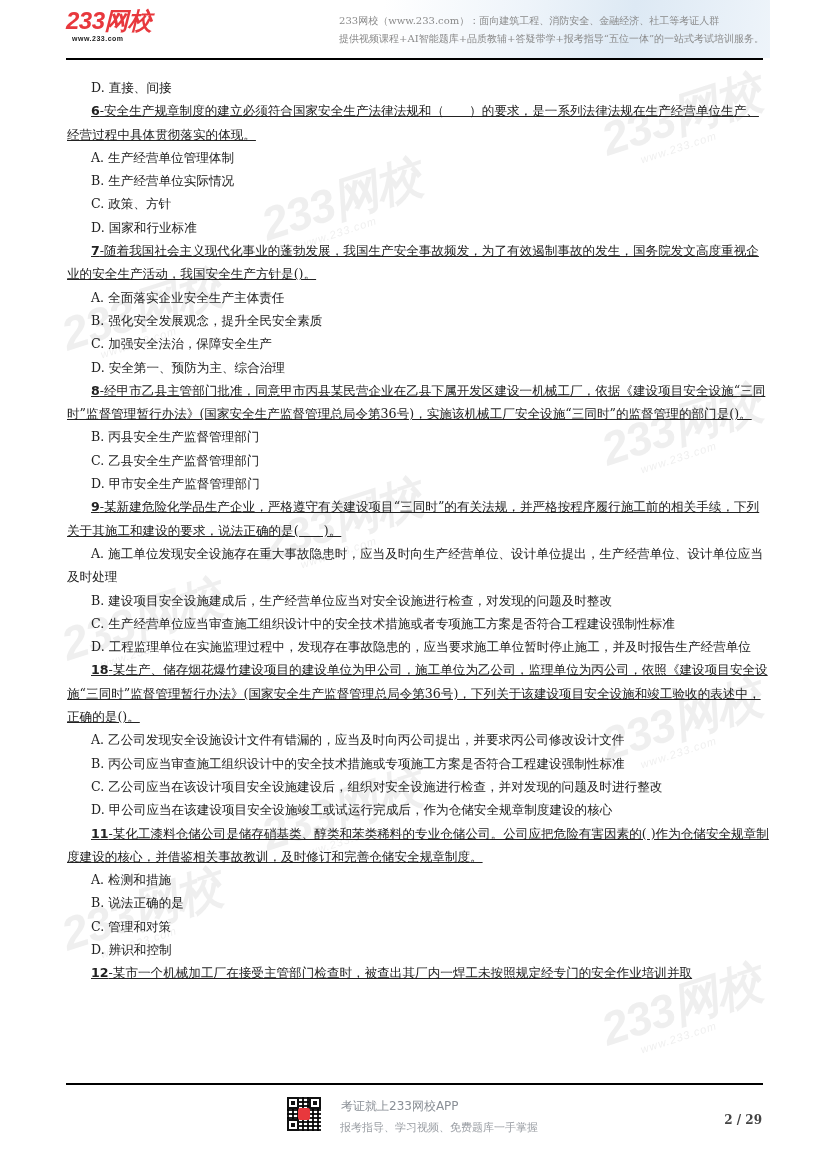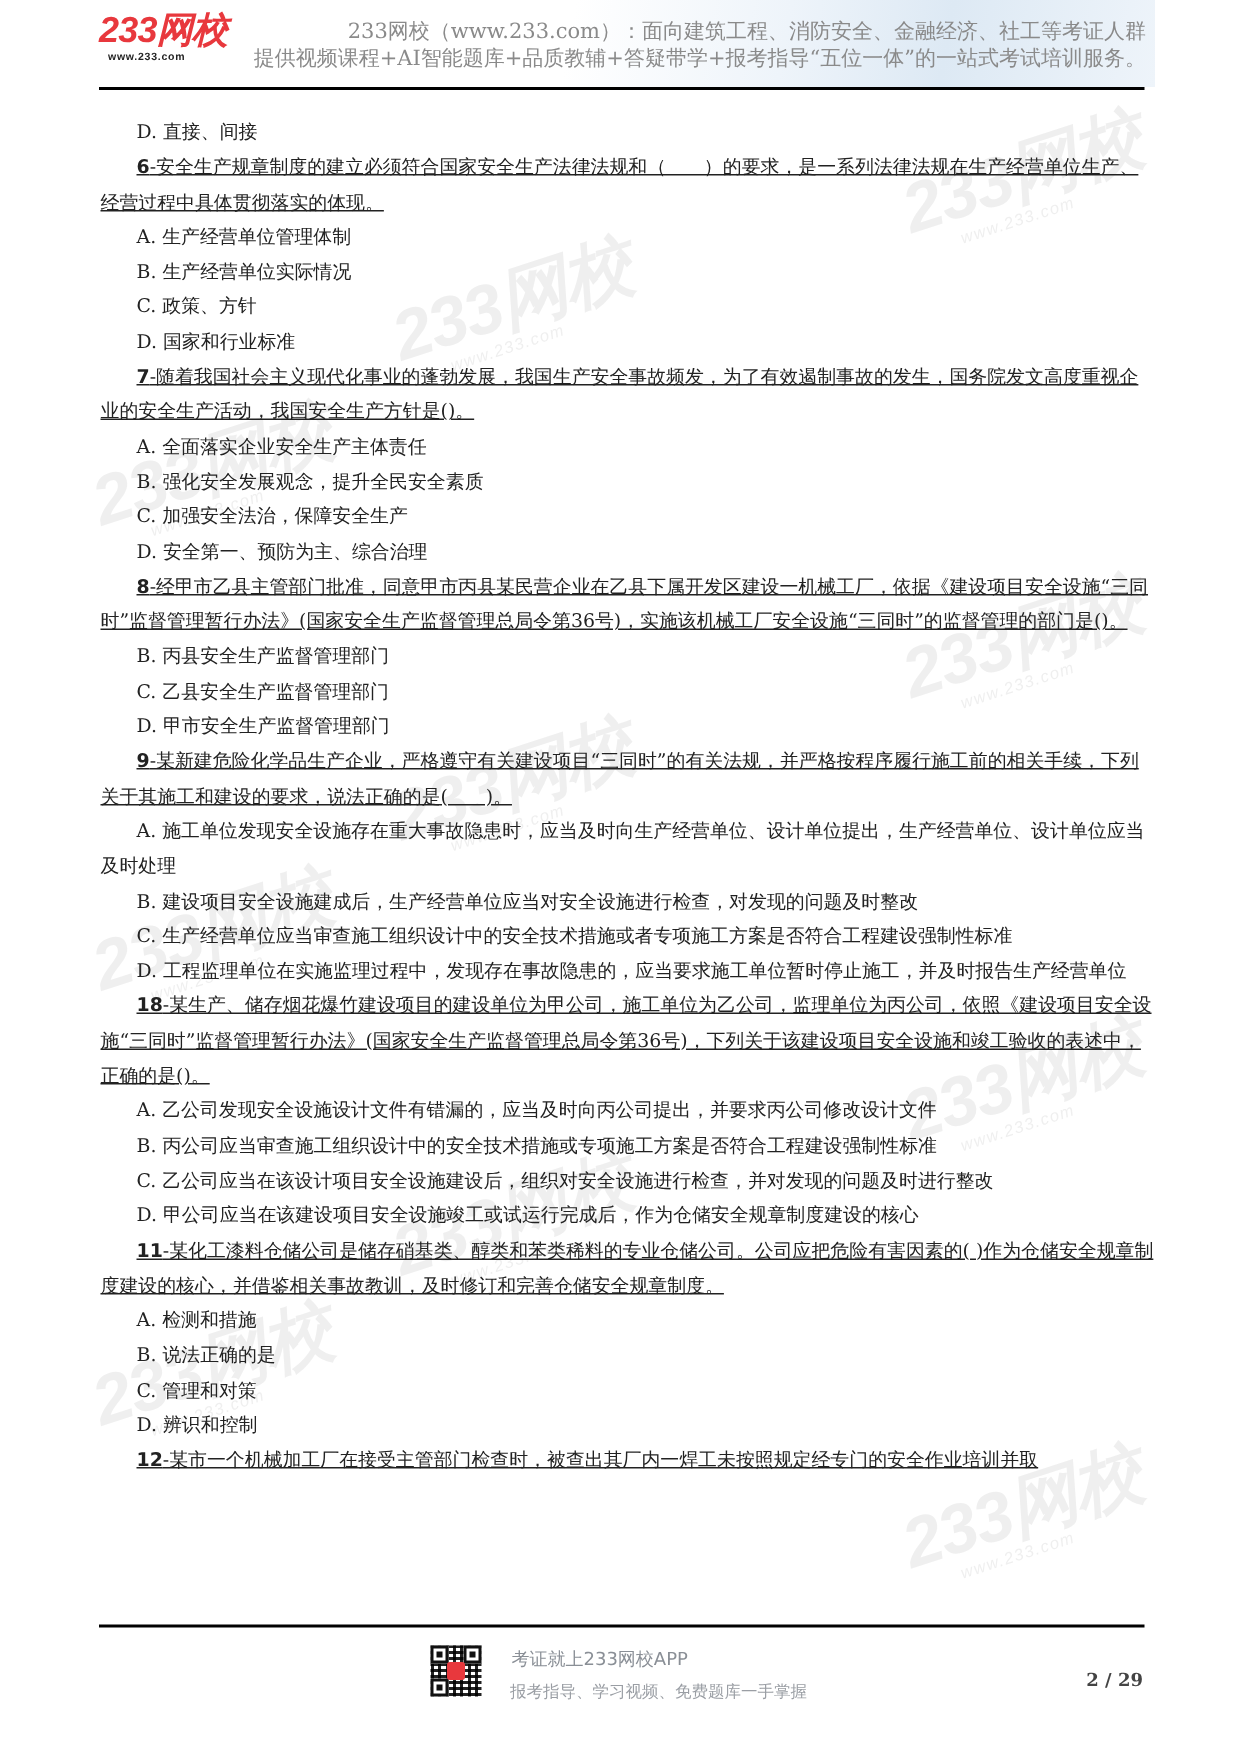--- a/index.html
+++ b/index.html
@@ -17,22 +17,22 @@
   }
   .logo-main {
     font-family: "Liberation Sans", sans-serif; font-weight: bold; font-style: italic;
     color: #e8383d; font-size: 24px; line-height: 26px; letter-spacing: -0.5px;
   }
   .logo-sub {
     font-family: "Liberation Sans", sans-serif; font-weight: bold;
     color: #222; font-size: 7px; line-height: 9px; margin-left: 6px; letter-spacing: 0.5px;
   }
   .header-text {
-    position: absolute; right: 66px; top: 12px; text-align: right;
-    font-size: 14px; line-height: 18px; color: #8a8a8a;
+    position: absolute; right: 66px; top: 12px; 
+    font-size: 10px; line-height: 18px; color: #8a8a8a;
     font-family: "DejaVu Serif", serif;
   }
   .header-rule {
     position: absolute; left: 66px; top: 58px; width: 697px; height: 2px; background: #000;
   }
   .content {
     position: absolute; left: 67px; top: 76px; width: 703px;
     font-size: 12.6px; line-height: 23.3px;
   }
   .line { white-space: nowrap; }

